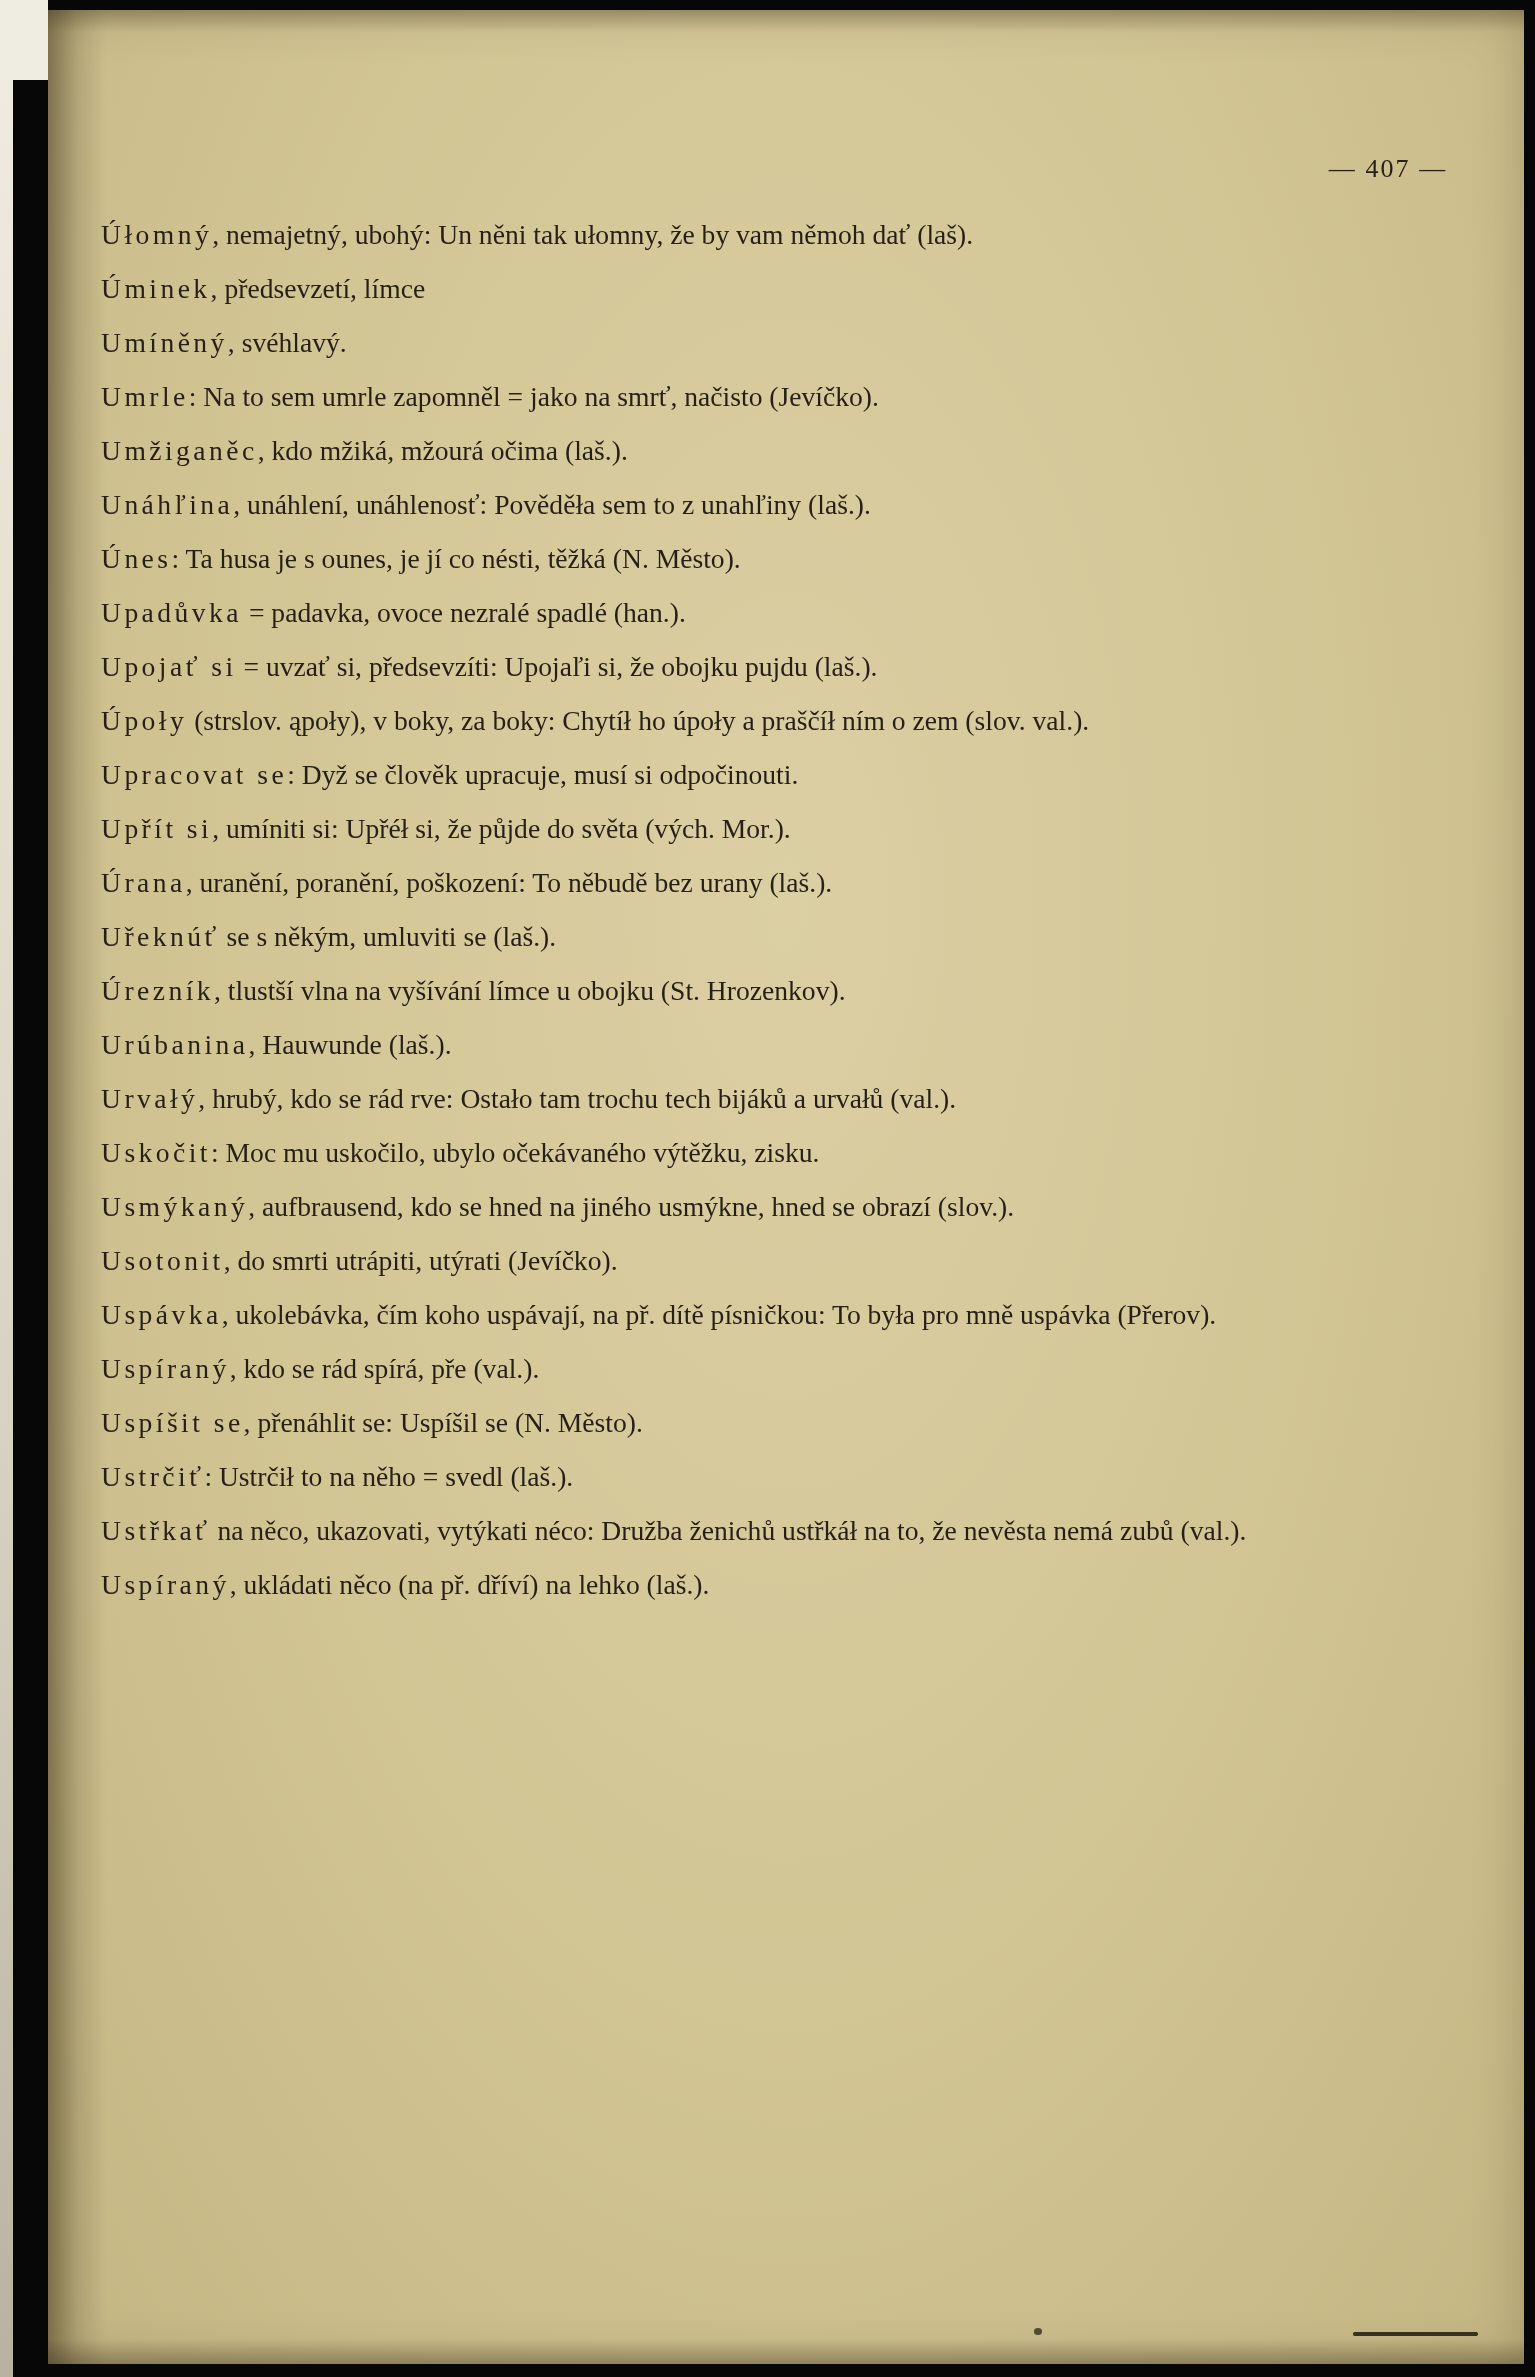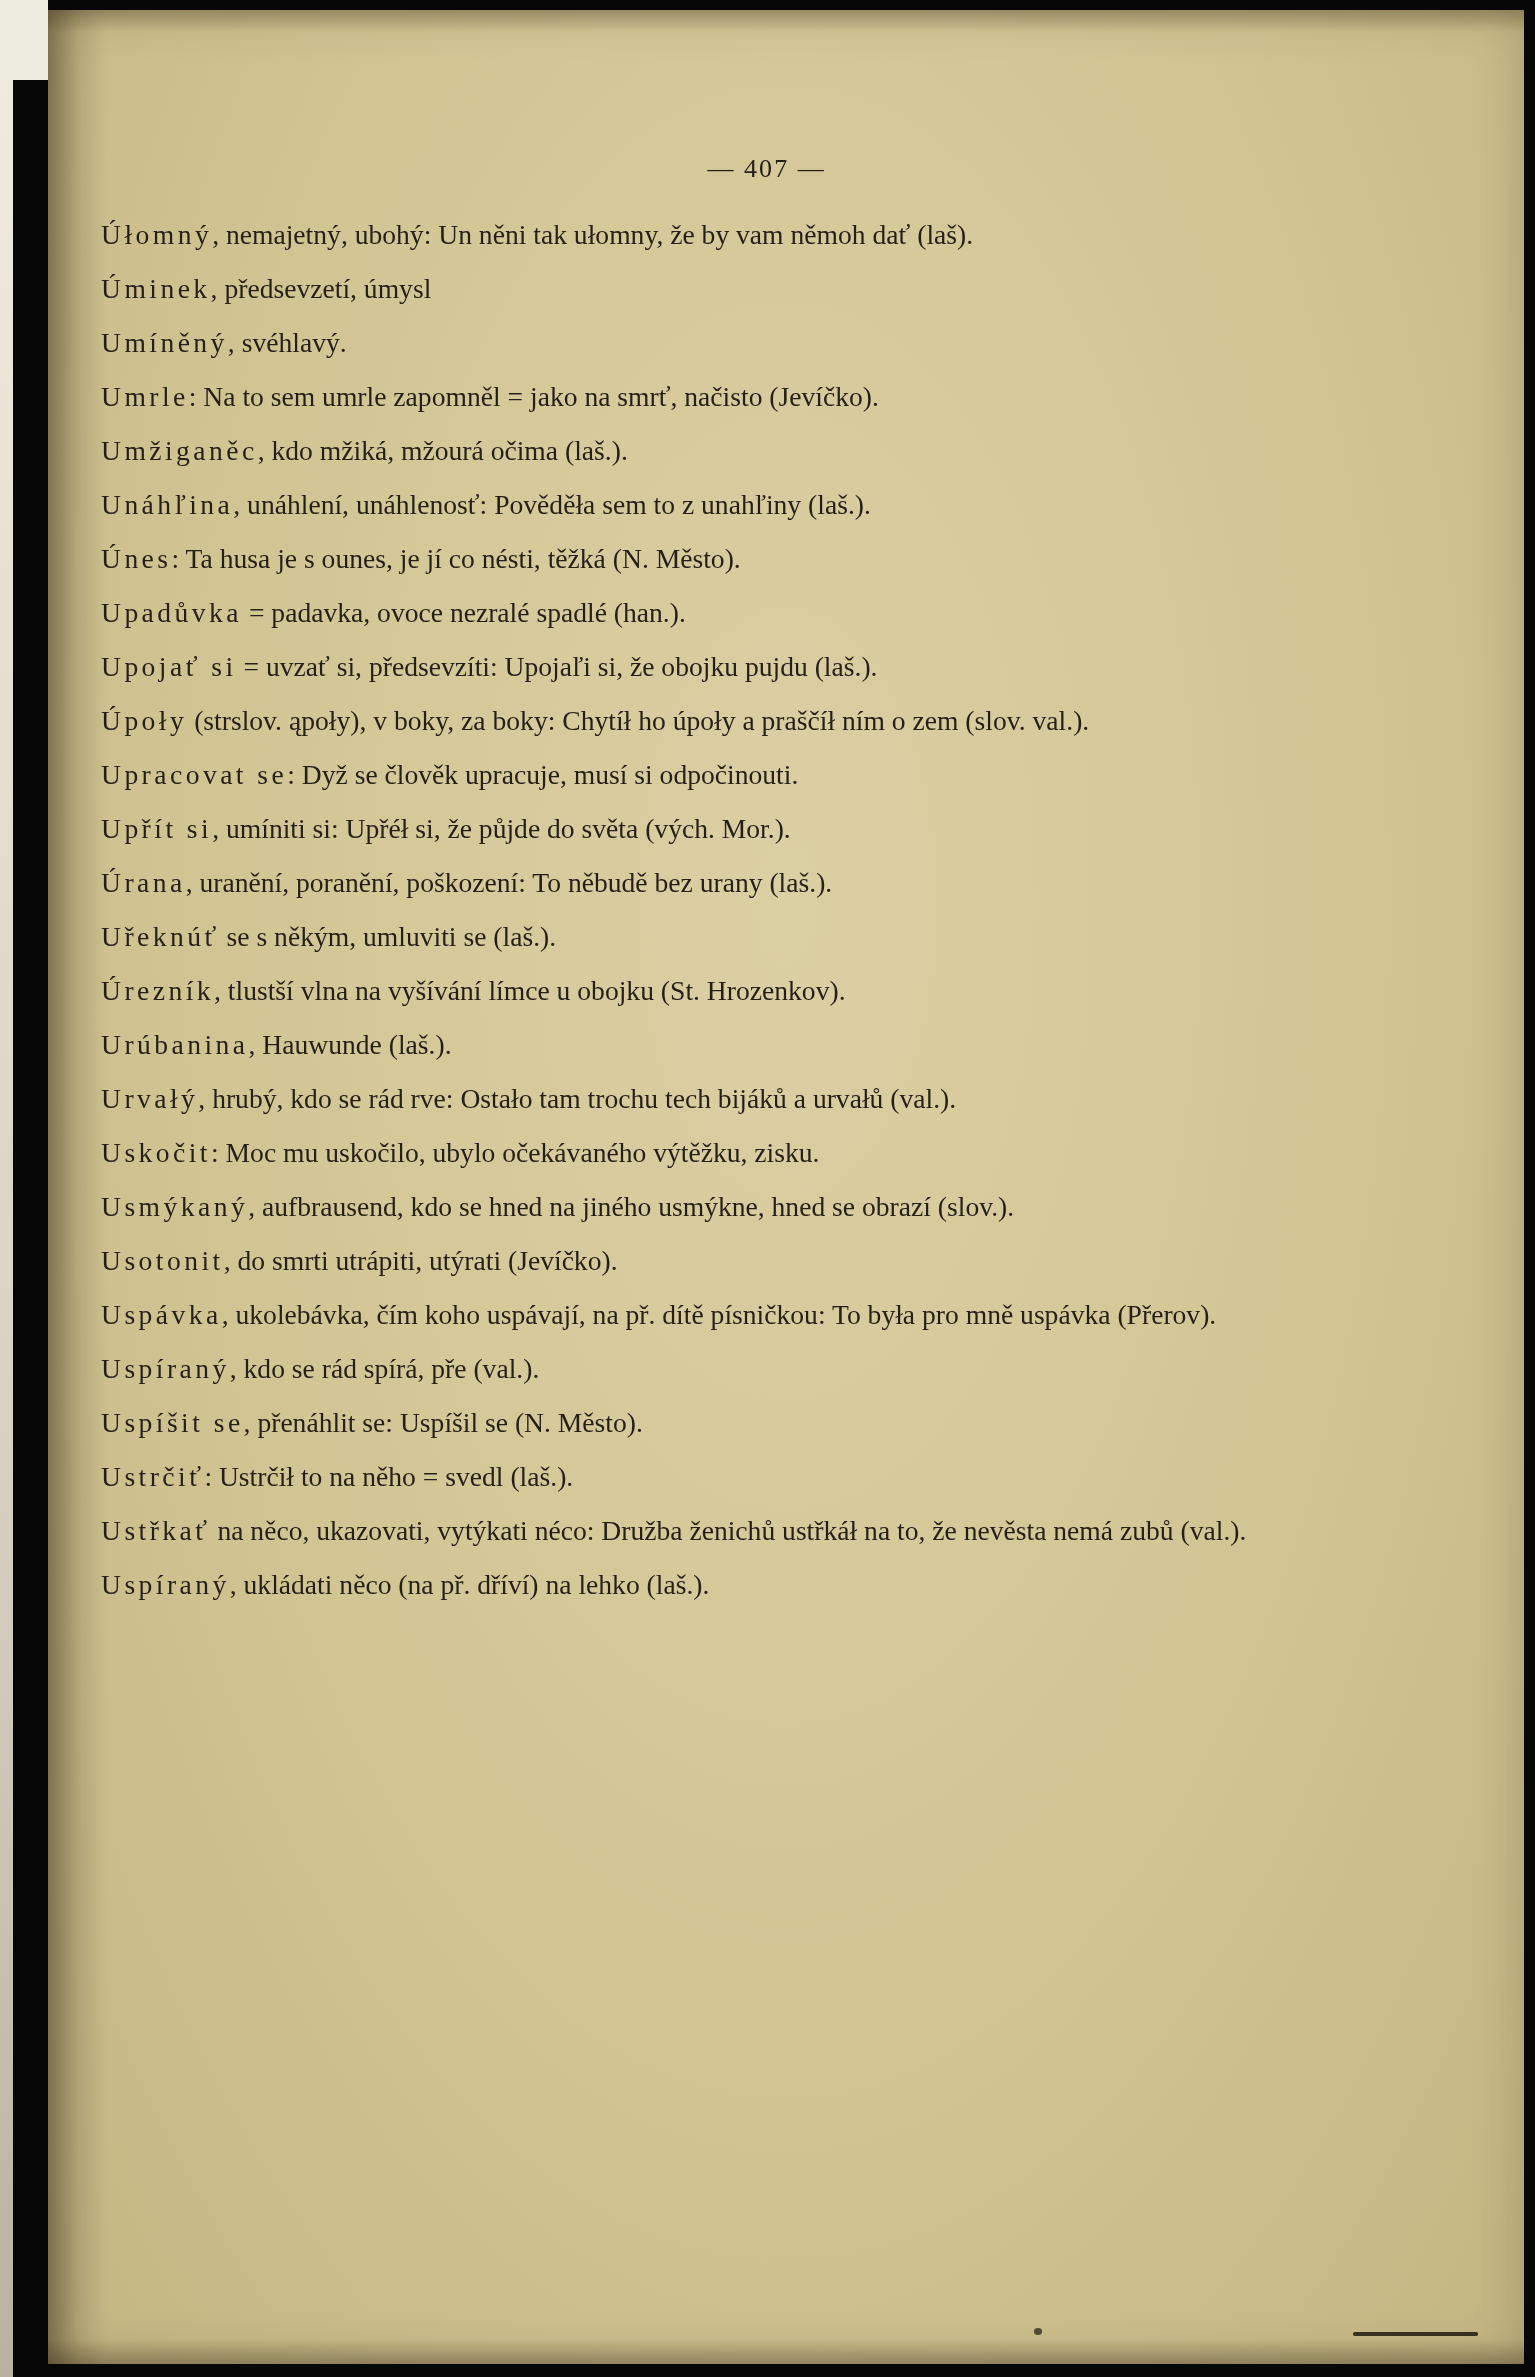--- a/index.html
+++ b/index.html
@@ -38,21 +38,21 @@
   .top-shadow{
     position:absolute;left:0;top:0;right:0;height:22px;
     background:linear-gradient(to bottom,rgba(35,25,8,0.25),rgba(35,25,8,0));
   }
   .bottom-shadow{
     position:absolute;left:0;bottom:0;right:0;height:25px;
     background:linear-gradient(to top,rgba(35,25,8,0.28),rgba(35,25,8,0));
   }
   .page-number{
     position:absolute;left:38px;right:77px;top:144px;
-    text-align:center;
+    text-align:right;
     font-size:26px;letter-spacing:0.08em;
     color:var(--ink);
   }
   .content{
     position:absolute;left:38px;right:77px;top:190px;
     color:var(--ink);
     font-size:27.6px;line-height:39px;
     text-align:justify;
   }
   p.entry{
@@ -82,21 +82,21 @@
 <div class="paper">
   <div class="gutter-shadow"></div>
   <div class="top-shadow"></div>
   <div class="bottom-shadow"></div>
 
   <div class="page-number">— 407 —</div>
 
   <div class="content">
   <p class="entry"><span class="head">Úłomný</span><span class="body">, nemajetný, ubohý: Un něni tak ułomny, že by vam němoh dať (laš).</span></p>
 
-  <p class="entry"><span class="head">Úminek</span><span class="body">, předsevzetí, úmysl</span></p>
+  <p class="entry"><span class="head">Úminek</span><span class="body">, předsevzetí, límce</span></p>
 
   <p class="entry"><span class="head">Umíněný</span><span class="body">, svéhlavý.</span></p>
 
 
   <p class="entry"><span class="head">Umrle</span><span class="body">: Na to sem umrle zapomněl = jako na smrť, načisto (Jevíčko).</span></p>
 
   <p class="entry"><span class="head">Umžiganěc</span><span class="body">, kdo mžiká, mžourá očima (laš.).</span></p>
 
   <p class="entry"><span class="head">Unáhľina</span><span class="body">, unáhlení, unáhlenosť: Pověděła sem to z unahľiny (laš.).</span></p>
 

